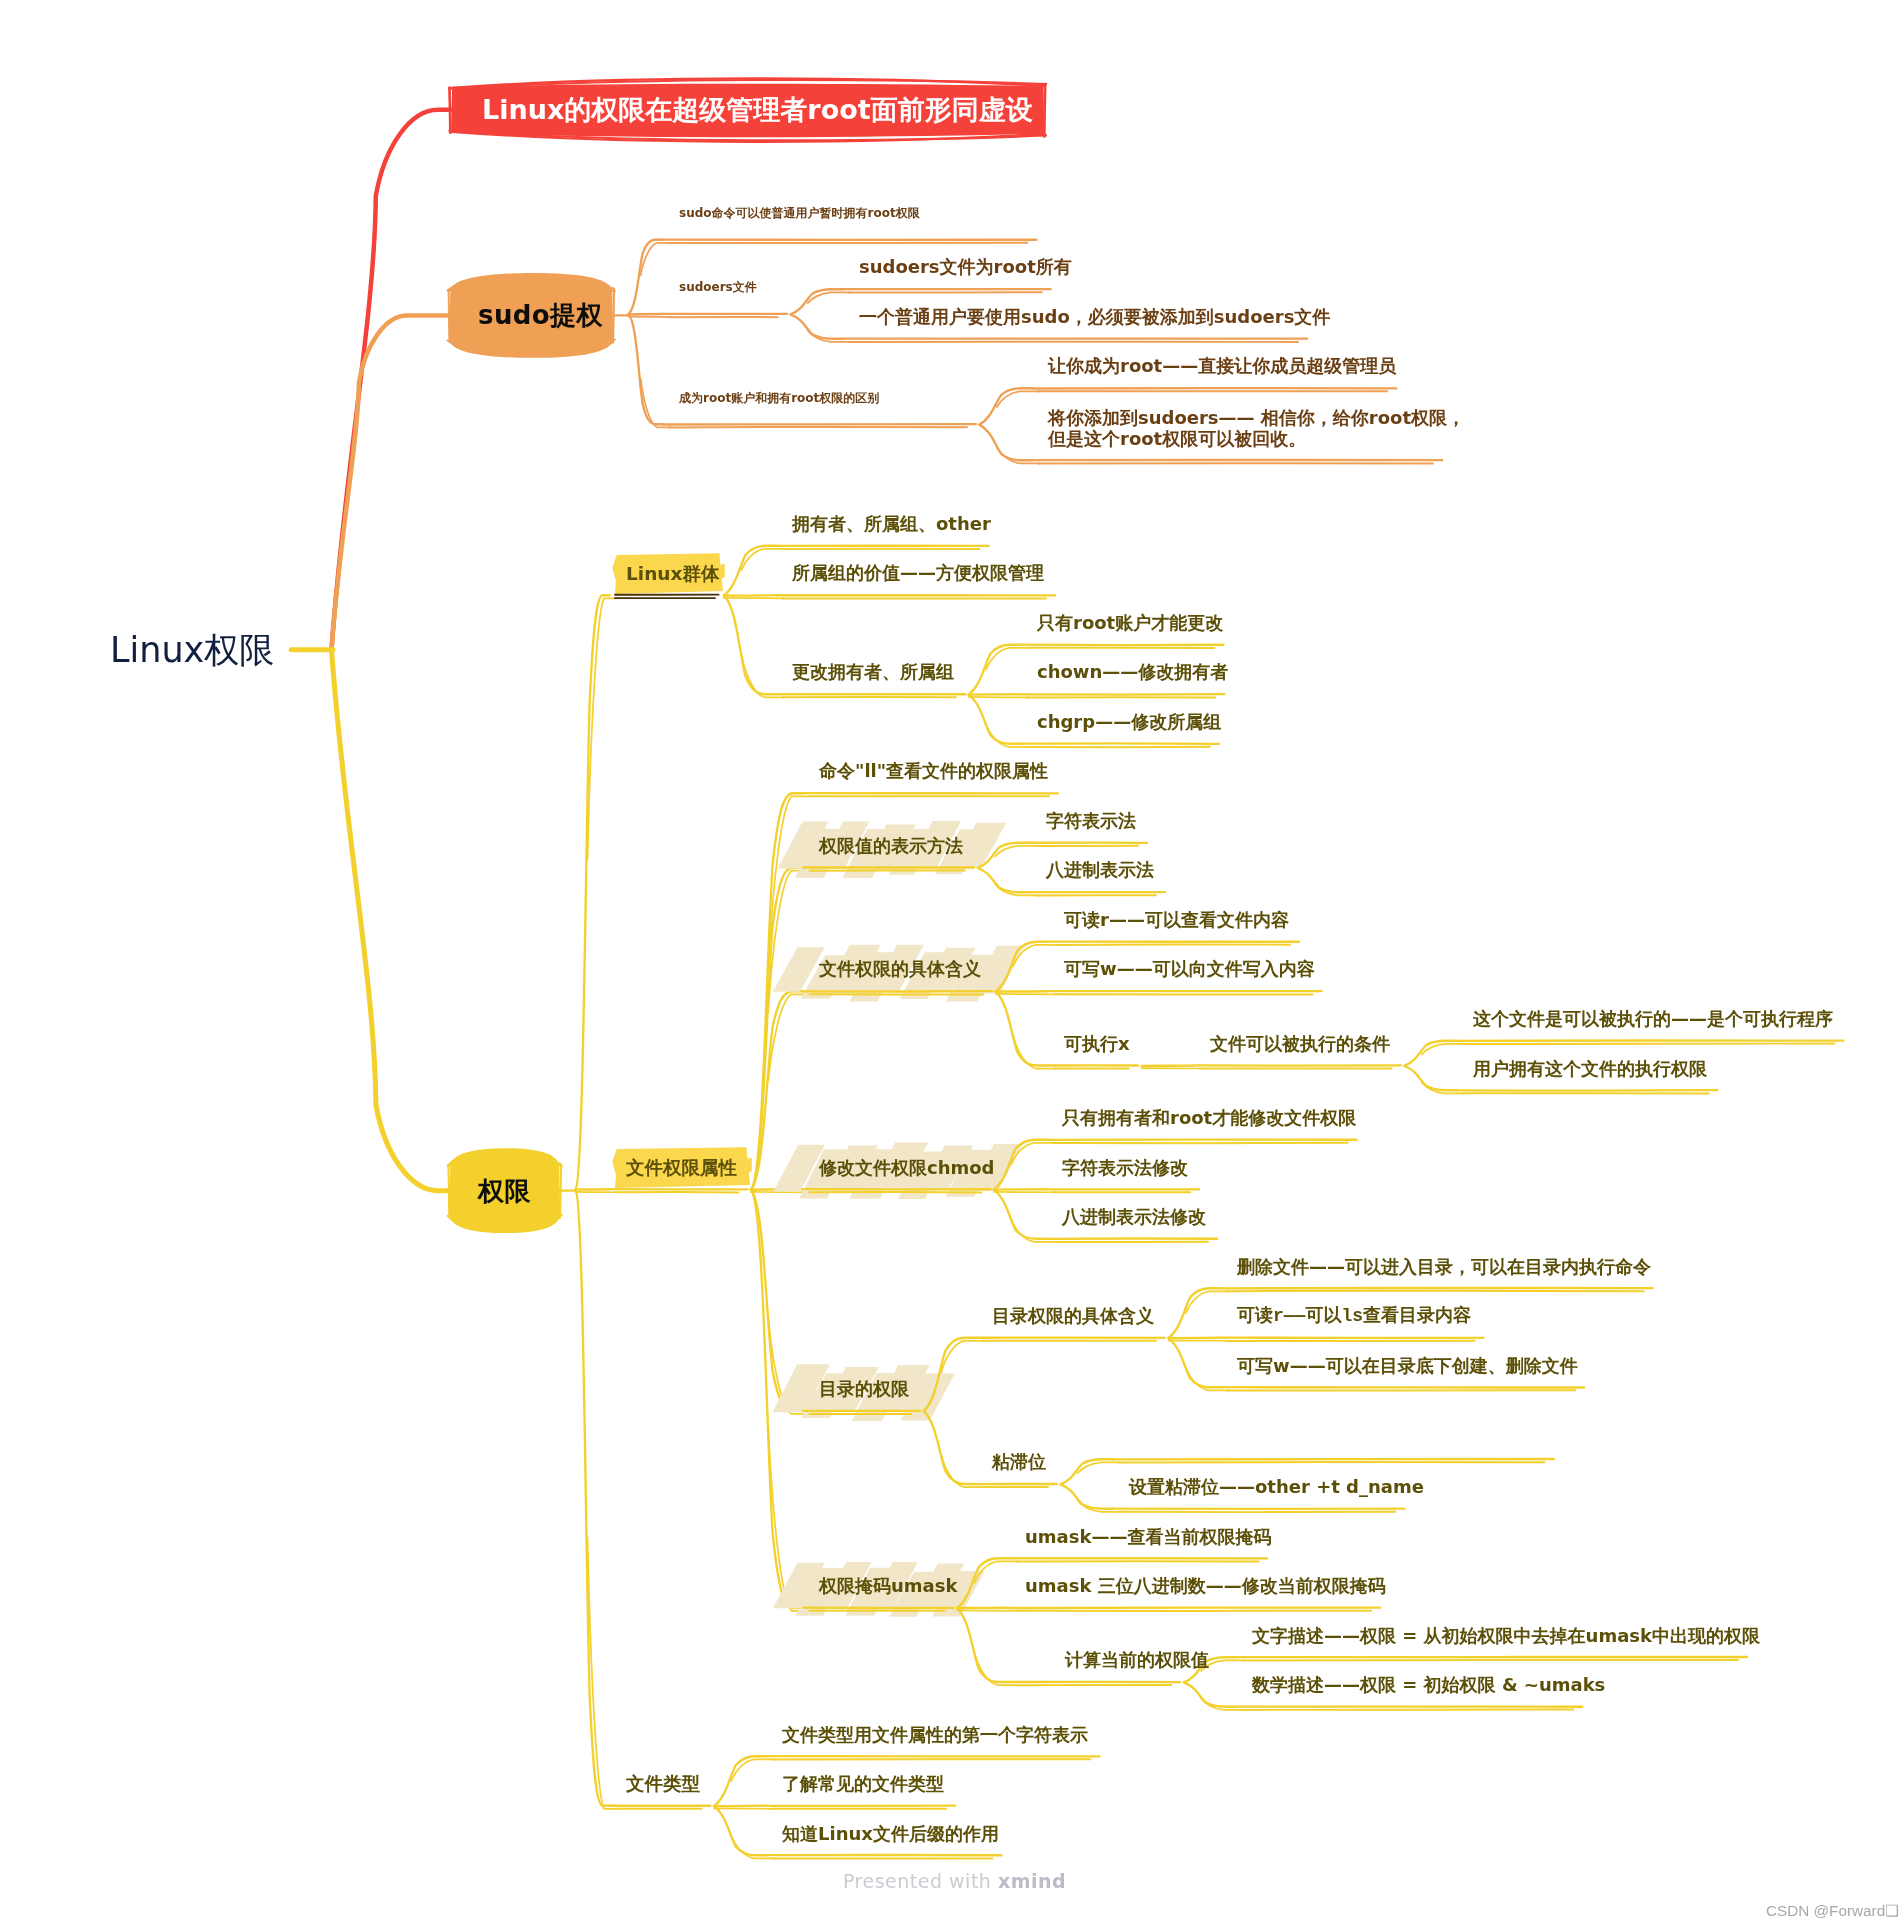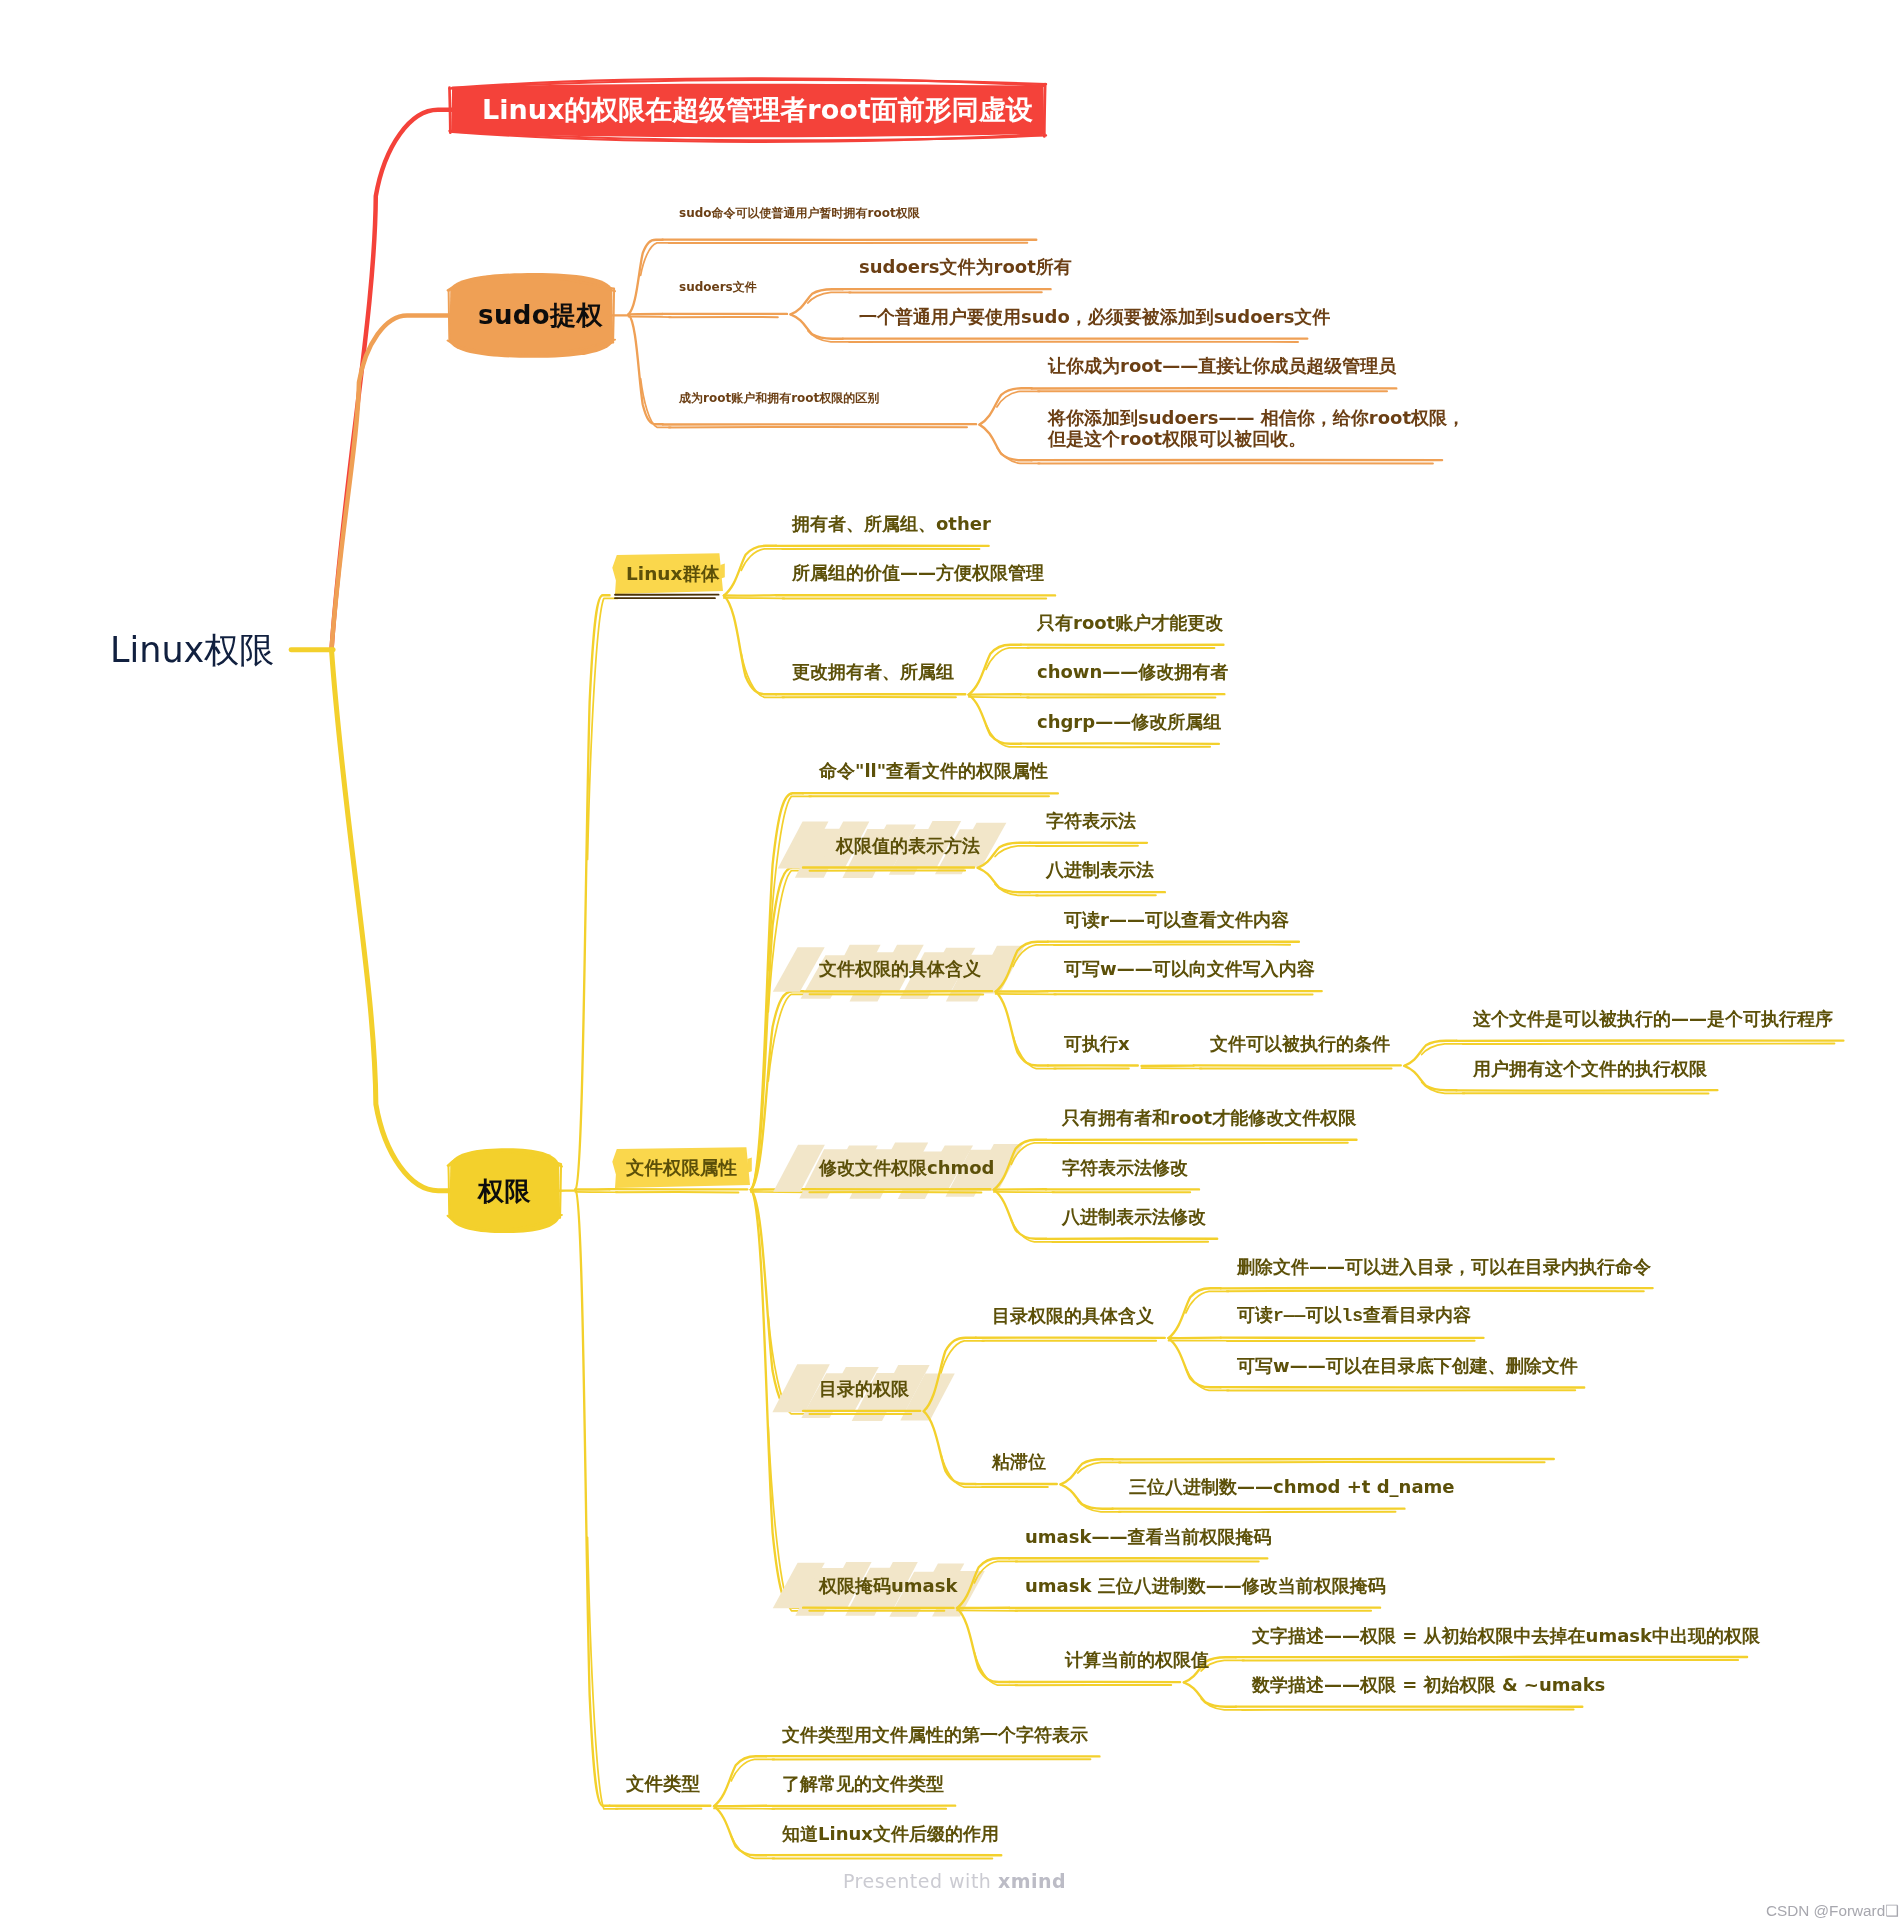--- a/index.html
+++ b/index.html
@@ -317,41 +317,41 @@
       <div class="nd t-big" style="left: 478px; top: 1176px;">权限</div>
       <div class="nd t-l1" style="left: 626px; top: 563px;">Linux群体</div>
       <div class="nd t-l2" style="left: 792px; top: 514px;">拥有者、所属组、other</div>
       <div class="nd t-l2" style="left: 792px; top: 563px;">所属组的价值——方便权限管理</div>
       <div class="nd t-l2" style="left: 792px; top: 662px;">更改拥有者、所属组</div>
       <div class="nd t-l2" style="left: 1037px; top: 613px;">只有root账户才能更改</div>
       <div class="nd t-l2" style="left: 1037px; top: 662px;">chown——修改拥有者</div>
       <div class="nd t-l2" style="left: 1037px; top: 712px;">chgrp——修改所属组</div>
       <div class="nd t-l1" style="left: 626px; top: 1157px;">文件权限属性</div>
       <div class="nd t-l2" style="left: 819px; top: 761px;">命令"ll"查看文件的权限属性</div>
-      <div class="nd t-l2" style="left: 819px; top: 836px; margin-left: 17px;">权限值的表示方法</div>
+      <div class="nd t-l2" style="left: 819px; top: 836px;">权限值的表示方法</div>
       <div class="nd t-l2" style="left: 1046px; top: 811px;">字符表示法</div>
       <div class="nd t-l2" style="left: 1046px; top: 860px;">八进制表示法</div>
       <div class="nd t-l2" style="left: 819px; top: 959px;">文件权限的具体含义</div>
       <div class="nd t-l2" style="left: 1064px; top: 910px;">可读r——可以查看文件内容</div>
       <div class="nd t-l2" style="left: 1064px; top: 959px;">可写w——可以向文件写入内容</div>
       <div class="nd t-l2" style="left: 1064px; top: 1034px;">可执行x</div>
       <div class="nd t-l2" style="left: 1210px; top: 1034px;">文件可以被执行的条件</div>
       <div class="nd t-l2" style="left: 1473px; top: 1009px;">这个文件是可以被执行的——是个可执行程序</div>
       <div class="nd t-l2" style="left: 1473px; top: 1059px;">用户拥有这个文件的执行权限</div>
       <div class="nd t-l2" style="left: 819px; top: 1158px;">修改文件权限chmod</div>
       <div class="nd t-l2" style="left: 1062px; top: 1108px;">只有拥有者和root才能修改文件权限</div>
       <div class="nd t-l2" style="left: 1062px; top: 1158px;">字符表示法修改</div>
       <div class="nd t-l2" style="left: 1062px; top: 1207px;">八进制表示法修改</div>
       <div class="nd t-l2" style="left: 819px; top: 1379px;">目录的权限</div>
       <div class="nd t-l2" style="left: 992px; top: 1306px;">目录权限的具体含义</div>
       <div class="nd t-l2" style="left: 1237px; top: 1257px;">删除文件——可以进入目录，可以在目录内执行命令</div>
       <div class="nd t-l2" style="left: 1237px; top: 1306px; font-family: Liberation Mono, monospace;">可读r——可以ls查看目录内容</div>
       <div class="nd t-l2" style="left: 1237px; top: 1356px;">可写w——可以在目录底下创建、删除文件</div>
       <div class="nd t-l2" style="left: 992px; top: 1452px;">粘滞位</div>
-      <div class="nd t-l2" style="left: 1129px; top: 1477px;">三位八进制数——chmod +t d_name</div>
+      <div class="nd t-l2" style="left: 1129px; top: 1477px;">设置粘滞位——other +t d_name</div>
       <div class="nd t-l2" style="left: 819px; top: 1576px;">权限掩码umask</div>
       <div class="nd t-l2" style="left: 1025px; top: 1527px;">umask——查看当前权限掩码</div>
       <div class="nd t-l2" style="left: 1025px; top: 1576px;">umask 三位八进制数——修改当前权限掩码</div>
       <div class="nd t-l2" style="left: 1025px; top: 1650px; margin-left: 40px;">计算当前的权限值</div>
       <div class="nd t-l2" style="left: 1252px; top: 1626px;">文字描述——权限 = 从初始权限中去掉在umask中出现的权限</div>
       <div class="nd t-l2" style="left: 1252px; top: 1675px;">数学描述——权限 = 初始权限 &amp; ~umaks</div>
       <div class="nd t-l1" style="left: 626px; top: 1773px;">文件类型</div>
       <div class="nd t-l2" style="left: 782px; top: 1725px;">文件类型用文件属性的第一个字符表示</div>
       <div class="nd t-l2" style="left: 782px; top: 1774px;">了解常见的文件类型</div>
       <div class="nd t-l2" style="left: 782px; top: 1824px;">知道Linux文件后缀的作用</div>

